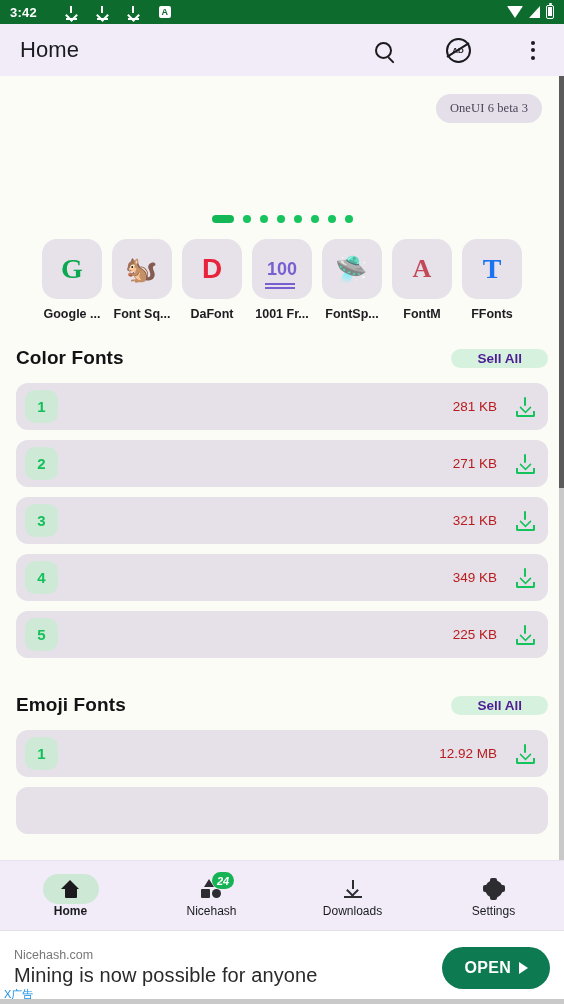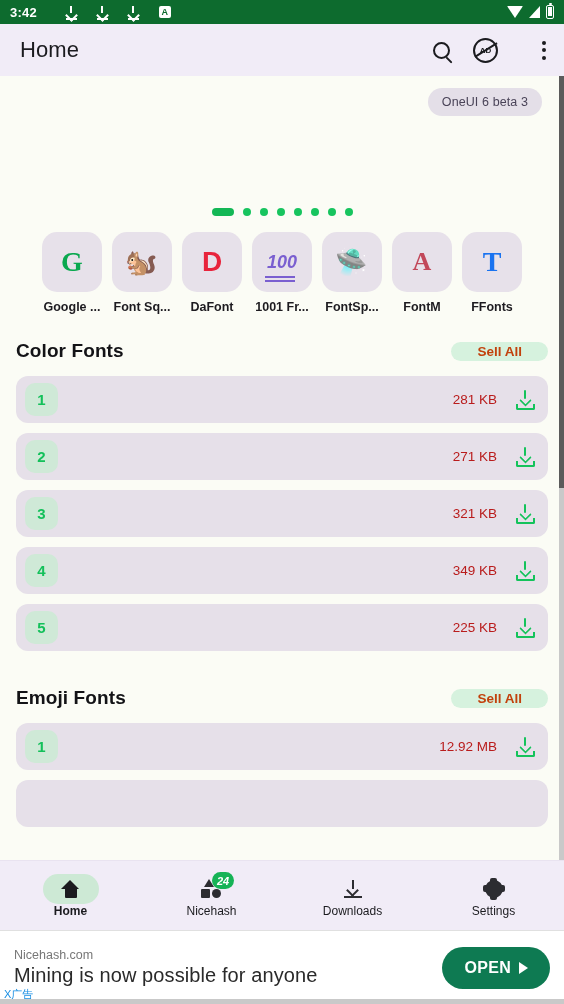--- a/index.html
+++ b/index.html
@@ -51,21 +51,21 @@
     content:""; position:absolute; left:1px; top:1px; width:3.5px; height:9px; background:#fff;
   }
 
   
   .appbar {
     height:52px; background:#f1ecf7; display:flex; align-items:center;
     padding:0 18px 0 20px;
   }
   .appbar-title { font-size:22px; color:#1b1b1f; font-weight:400; letter-spacing:.1px; }
   .appbar-actions { margin-left:auto; display:flex; align-items:center; gap:22px; }
-  .icon-btn { width:26px; height:26px; display:flex; align-items:center; justify-content:flex-end; cursor:pointer; }
+  .icon-btn { width:26px; height:26px; display:flex; align-items:center; justify-content:center; cursor:pointer;margin-left:27px; }
   .ic-search { width:17px; height:17px; border:2px solid #1b1b1f; border-radius:50%; position:relative; }
   .ic-search::after {
     content:""; position:absolute; right:-5px; bottom:-4px; width:8px; height:2px;
     background:#1b1b1f; transform:rotate(45deg); border-radius:1px;
   }
   .ic-adblock {
     width:25px; height:25px; border:2px solid #1b1b1f; border-radius:50%;
     display:flex; align-items:center; justify-content:center; position:relative;
     font-size:8px; font-weight:700; color:#1b1b1f;
   }
@@ -75,21 +75,21 @@
   }
   .ic-more { display:flex; flex-direction:column; gap:3.5px; align-items:center; }
   .ic-more span { width:4px; height:4px; background:#1b1b1f; border-radius:50%; }
 
   
   .content {
     position:absolute; top:76px; left:0; right:0; bottom:0;
     background:#fbfcf5; overflow:hidden;
   }
 
-  .beta-row { display:flex; justify-content:flex-end; padding:12px 22px 0 0; }
+  .beta-row { display:flex; justify-content:flex-end; padding:18px 22px 0 0;font-family:Liberation Serif, serif; }
   .beta-chip {
     background:#e4dfe8; color:#4a4458; font-size:12.5px;
     padding:7px 14px; border-radius:20px; letter-spacing:.1px;
   }
 
   .dots { display:flex; justify-content:center; align-items:center; gap:9px; margin-top:92px; }
   .dot { width:8px; height:8px; border-radius:50%; background:#17c45e; }
   .dot.active { width:22px; border-radius:5px; background:#13b755; }
 
   
@@ -100,34 +100,34 @@
     display:flex; align-items:center; justify-content:center; font-size:26px;
   }
   .tile-label {
     margin-top:8px; font-size:12.5px; color:#1d1b20; font-weight:700;
     white-space:nowrap; overflow:hidden; text-overflow:ellipsis; max-width:64px; text-align:center;
   }
   .g-logo { font-size:28px; font-weight:700; color:#0aa84f; font-family:"Liberation Serif", serif; }
   .d-logo { font-size:28px; font-weight:700; color:#e8243c; }
   .t-logo { font-size:28px; font-weight:700; color:#1a73f0; font-family:"Liberation Serif", serif; }
   .a-logo { font-size:26px; font-weight:700; color:#c2485a; font-family:"Liberation Serif", serif; }
-  .hundred { font-size:18px; font-weight:700; color:#7a5fd0; font-style:italic; position:relative; }
+  .hundred { font-size:18px; font-weight:700; color:#7a5fd0; position:relative; }
   .hundred::after {
     content:""; position:absolute; left:-2px; bottom:-5px; width:30px; height:2px;
     background:#7a5fd0; box-shadow:0 4px 0 #7a5fd0;
   }
 
   
   .section-head {
     display:flex; align-items:center; justify-content:space-between;
     padding:26px 16px 14px 16px;
   }
   .section-title { font-size:19px; font-weight:700; color:#131316; letter-spacing:.1px; }
   .sell-all {
-    background:#d6f2de; color:#c2410c; font-size:13.5px; font-weight:700;
+    background:#d6f2de; color:#4c1d95; font-size:13.5px; font-weight:700;
     padding:2px 26px; border-radius:20px; cursor:pointer; border:none;
   }
 
   .font-row {
     margin:0 16px 10px 16px; height:47px; background:#e6e0e9;
     border-radius:12px; display:flex; align-items:center; padding:0 12px 0 9px;
   }
   .rank {
     width:33px; height:33px; border-radius:10px; background:#cfe9d7;
     display:flex; align-items:center; justify-content:center;

